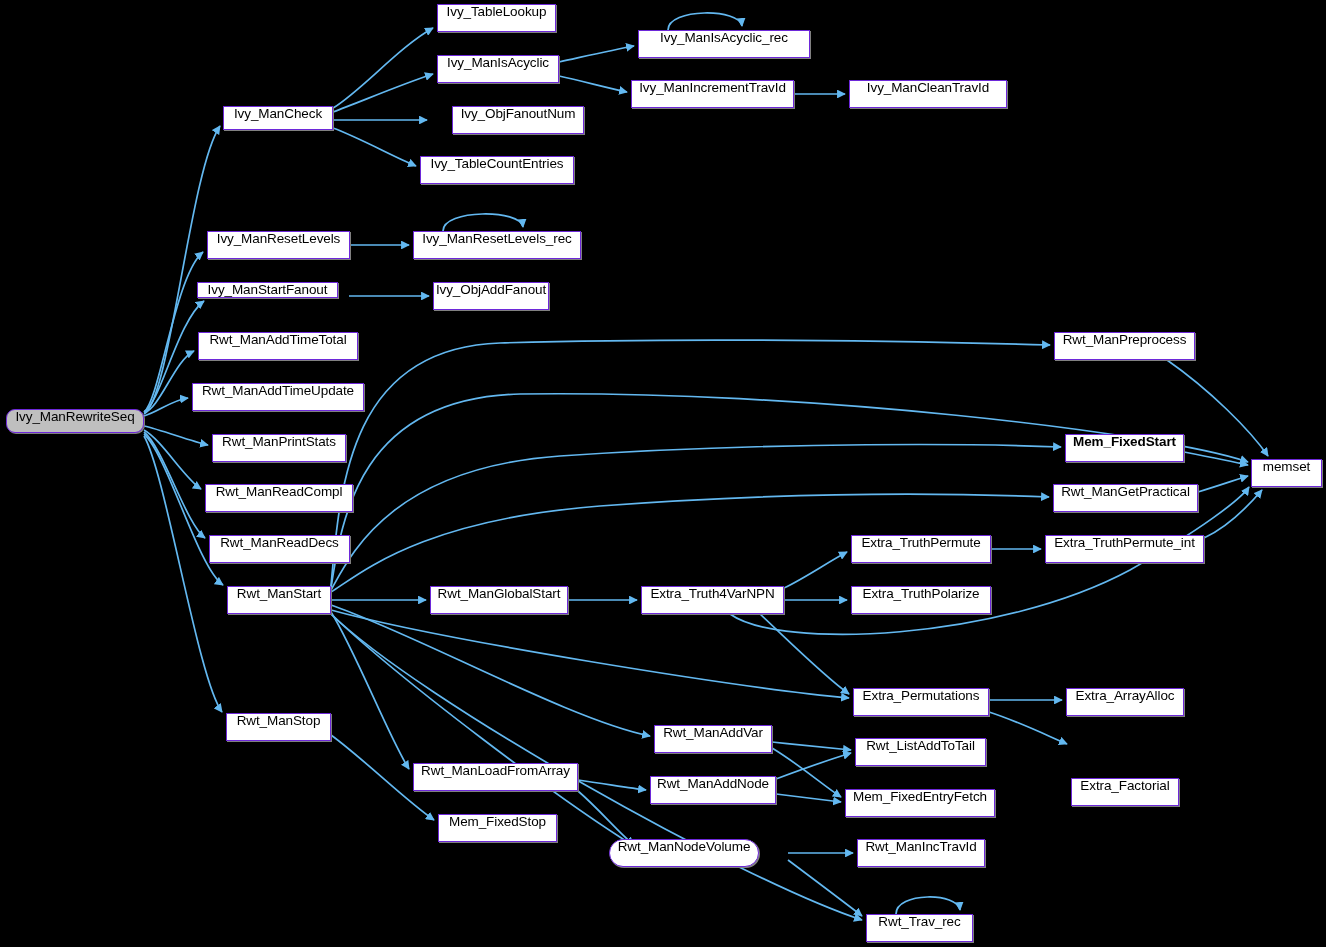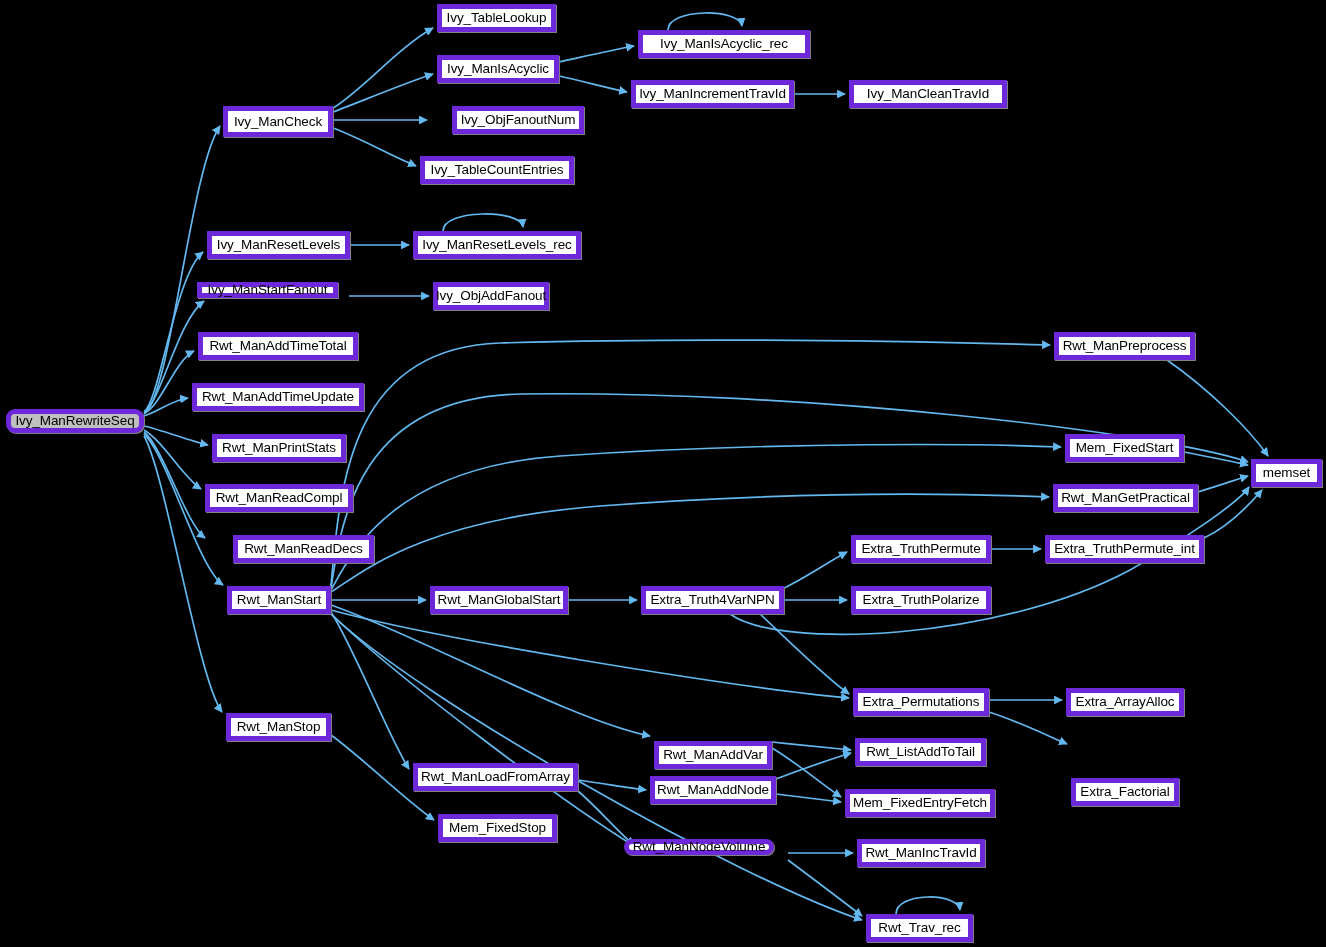--- a/index.html
+++ b/index.html
@@ -21,27 +21,27 @@
     left: 0;
     top: 0;
     width: 1326px;
     height: 947px;
     pointer-events: none;
   }
   .node {
     position: absolute;
     box-sizing: border-box;
     background: #ffffff;
-    border: 5px solid #6d28d9;
+    border: 1px solid #6d28d9;
     box-shadow: 1px 1px 0 0 #808080;
     color: #000000;
     font-size: 13.5px;
     line-height: 1;
     display: flex;
-    align-items: center;
+    align-items: flex-start;
     justify-content: center;
     white-space: nowrap;
     letter-spacing: -0.1px;
     z-index: 2;
   }
   .node.highlight {
     background: #bfbfbf;
   }
 </style>
 </head>
@@ -107,21 +107,21 @@
         <path d="M776,794 C800,797 824,800 841,802" fill="none" stroke="#63b8f0" stroke-width="1.7" marker-end="url(#arrow)"></path>
         <path d="M788,853 L853,853" fill="none" stroke="#63b8f0" stroke-width="1.7" marker-end="url(#arrow)"></path>
         <path d="M788,860 C812,878 844,902 862,916" fill="none" stroke="#63b8f0" stroke-width="1.7" marker-end="url(#arrow)"></path>
         <path d="M896,914 C896,892 958,892 960,910" fill="none" stroke="#63b8f0" stroke-width="1.7" marker-end="url(#arrow)"></path>
       </g>
   </svg>
   <div id="nodes">
       <div class="node highlight" style="left: 6px; top: 409px; width: 138px; height: 24px; border-radius: 9px;">
         <span>Ivy_ManRewriteSeq</span>
       </div>
-      <div class="node" style="left: 223px; top: 106px; width: 110px; height: 31px;">
+      <div class="node" style="left: 223px; top: 106px; width: 110px; height: 24px;">
         <span>Ivy_ManCheck</span>
       </div>
       <div class="node" style="left: 437px; top: 4px; width: 119px; height: 28px;">
         <span>Ivy_TableLookup</span>
       </div>
       <div class="node" style="left: 437px; top: 55px; width: 122px; height: 28px;">
         <span>Ivy_ManIsAcyclic</span>
       </div>
       <div class="node" style="left: 431px; top: 106px; width: 132px; height: 28px; margin-left: 21px;">
         <span>Ivy_ObjFanoutNum</span>
@@ -155,33 +155,33 @@
       </div>
       <div class="node" style="left: 192px; top: 383px; width: 172px; height: 28px;">
         <span>Rwt_ManAddTimeUpdate</span>
       </div>
       <div class="node" style="left: 212px; top: 434px; width: 134px; height: 28px;">
         <span>Rwt_ManPrintStats</span>
       </div>
       <div class="node" style="left: 205px; top: 484px; width: 148px; height: 28px;">
         <span>Rwt_ManReadCompl</span>
       </div>
-      <div class="node" style="left: 209px; top: 535px; width: 141px; height: 28px; margin-left: 24px;">
+      <div class="node" style="left: 209px; top: 535px; width: 141px; height: 28px;">
         <span>Rwt_ManReadDecs</span>
       </div>
       <div class="node" style="left: 227px; top: 586px; width: 104px; height: 28px;">
         <span>Rwt_ManStart</span>
       </div>
       <div class="node" style="left: 226px; top: 713px; width: 105px; height: 28px;">
         <span>Rwt_ManStop</span>
       </div>
       <div class="node" style="left: 1054px; top: 332px; width: 141px; height: 28px;">
         <span>Rwt_ManPreprocess</span>
       </div>
-      <div class="node" style="left: 1065px; top: 434px; width: 119px; height: 28px;">
+      <div class="node" style="left: 1065px; top: 434px; width: 119px; height: 28px; font-weight: bold;">
         <span>Mem_FixedStart</span>
       </div>
       <div class="node" style="left: 1053px; top: 484px; width: 145px; height: 28px;">
         <span>Rwt_ManGetPractical</span>
       </div>
       <div class="node" style="left: 1251px; top: 459px; width: 71px; height: 28px;">
         <span>memset</span>
       </div>
       <div class="node" style="left: 851px; top: 535px; width: 140px; height: 28px;">
         <span>Extra_TruthPermute</span>
@@ -200,39 +200,39 @@
       </div>
       <div class="node" style="left: 853px; top: 688px; width: 136px; height: 28px;">
         <span>Extra_Permutations</span>
       </div>
       <div class="node" style="left: 1066px; top: 688px; width: 118px; height: 28px;">
         <span>Extra_ArrayAlloc</span>
       </div>
       <div class="node" style="left: 1071px; top: 738px; width: 108px; height: 28px; margin-top: 40px;">
         <span>Extra_Factorial</span>
       </div>
-      <div class="node" style="left: 654px; top: 725px; width: 118px; height: 28px; margin-top: 16px;">
+      <div class="node" style="left: 654px; top: 725px; width: 118px; height: 28px;">
         <span>Rwt_ManAddVar</span>
       </div>
       <div class="node" style="left: 855px; top: 738px; width: 131px; height: 28px;">
         <span>Rwt_ListAddToTail</span>
       </div>
       <div class="node" style="left: 413px; top: 763px; width: 165px; height: 28px;">
         <span>Rwt_ManLoadFromArray</span>
       </div>
       <div class="node" style="left: 650px; top: 776px; width: 126px; height: 28px;">
         <span>Rwt_ManAddNode</span>
       </div>
       <div class="node" style="left: 845px; top: 789px; width: 150px; height: 28px;">
         <span>Mem_FixedEntryFetch</span>
       </div>
       <div class="node" style="left: 438px; top: 814px; width: 119px; height: 28px;">
         <span>Mem_FixedStop</span>
       </div>
-      <div class="node" style="left: 624px; top: 839px; width: 150px; height: 16px; border-radius: 14px;">
+      <div class="node" style="left: 609px; top: 839px; width: 150px; height: 28px; border-radius: 14px;">
         <span>Rwt_ManNodeVolume</span>
       </div>
       <div class="node" style="left: 857px; top: 839px; width: 128px; height: 28px;">
         <span>Rwt_ManIncTravId</span>
       </div>
       <div class="node" style="left: 866px; top: 914px; width: 107px; height: 28px;">
         <span>Rwt_Trav_rec</span>
       </div>
     </div>
 </div>

